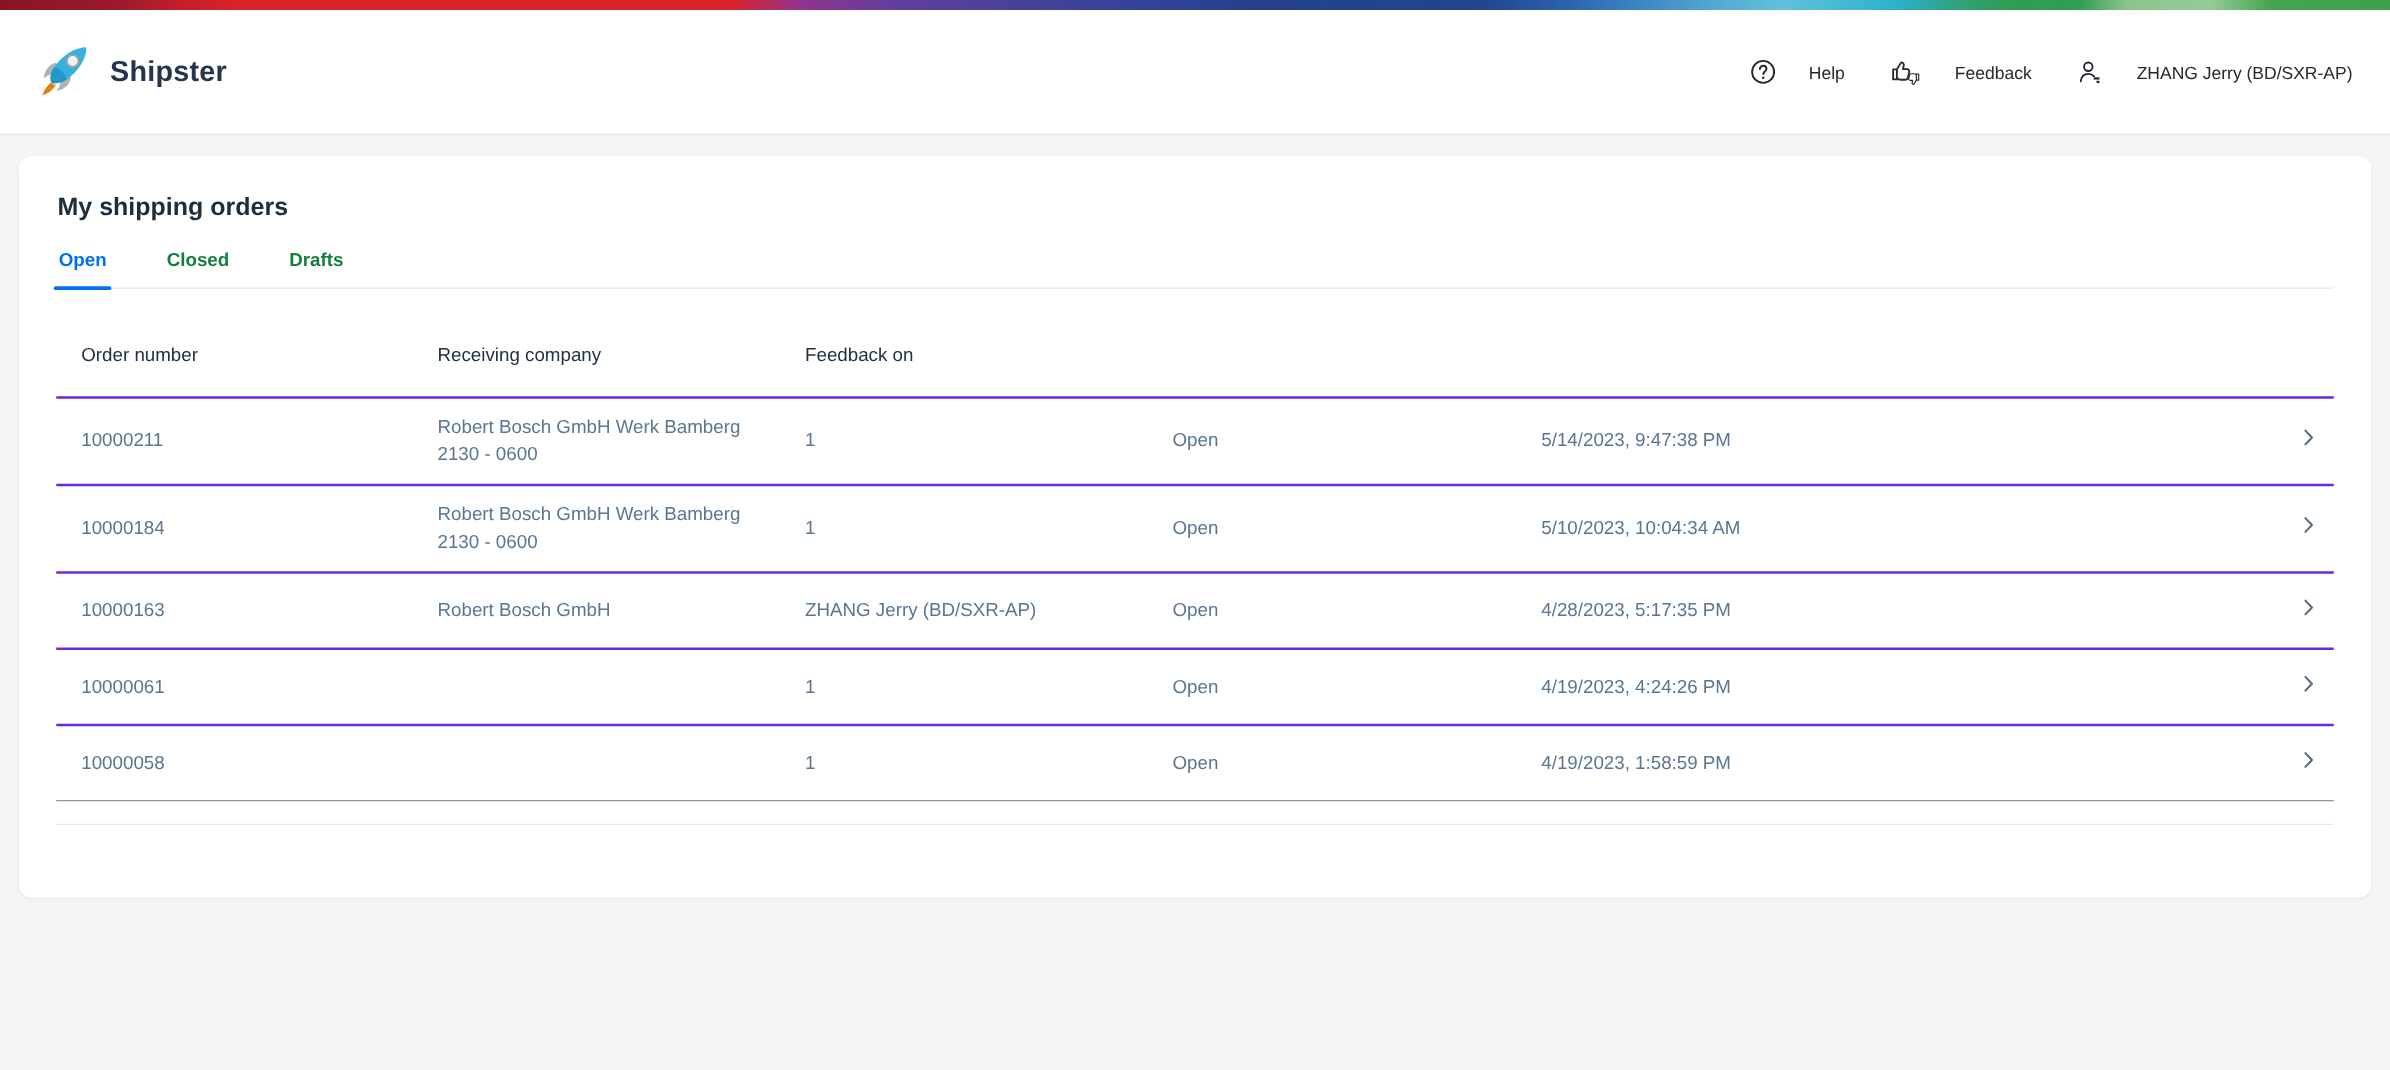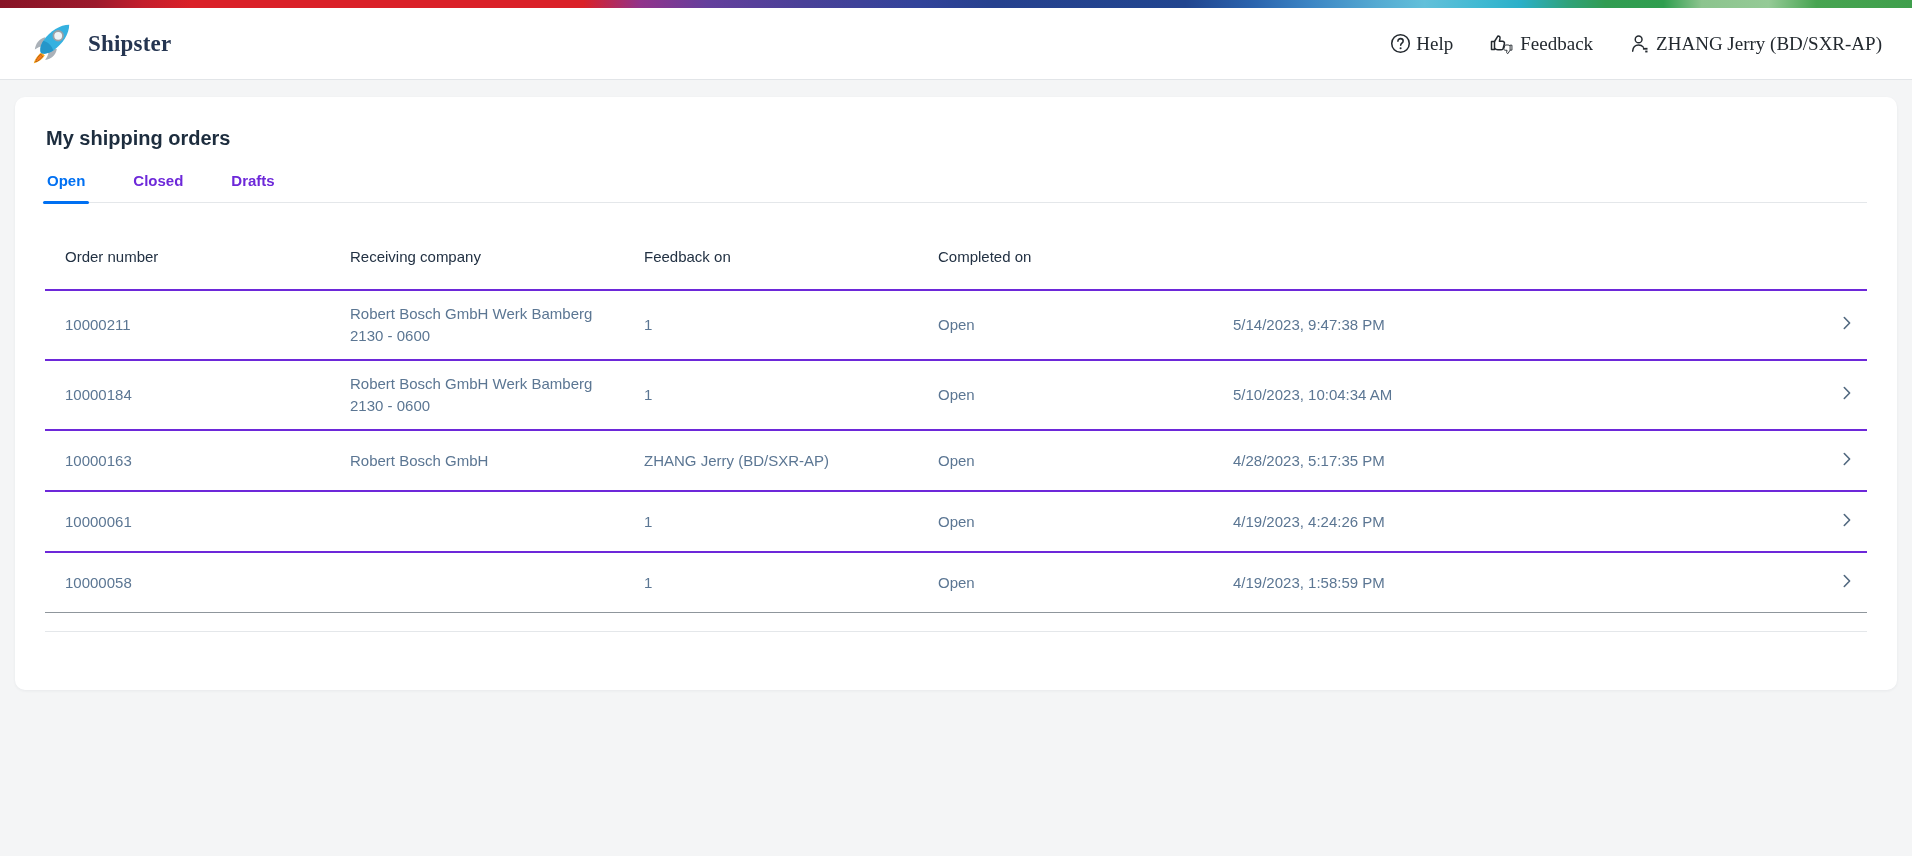--- a/index.html
+++ b/index.html
@@ -16,51 +16,51 @@
     background:linear-gradient(to right,
       #871426 0%, #9c1a2c 5%, #c31e2c 7.5%, #da2128 10%, #da2128 30.5%,
       #91338b 33.5%, #643f9c 37%, #4a4198 42%, #32439a 48%, #26418e 52%,
       #21458f 62%, #2a63ad 65.5%, #3c85c4 68.5%, #55aad2 72%, #62c0da 74.5%,
       #3fb9d2 77.5%, #2bb0c9 79.5%, #2fa27a 82%, #319c52 84%, #2f9e4f 87%,
       #8cc48e 89%, #95ca96 92.5%, #47a451 95%, #3f9f4c 100%);
   }
 
   
   .topbar {
-    height:72px; background:#ffffff;
+    height:100px; background:#ffffff;
     display:flex; align-items:center; justify-content:space-between;
-    padding:12px 30px; border-bottom:1px solid #e2e5e8;font-family:Liberation Serif, serif;
+    padding:12px 30px; border-bottom:1px solid #e2e5e8;
   }
   .brand { display:flex; align-items:center; gap:14px; }
   .brand-title { font-size:23px; font-weight:700; color:#253551; letter-spacing:.2px; }
   .topnav { display:flex; align-items:center; gap:36px; }
   .topnav-item {
-    display:flex; align-items:center; gap:5px;
-    font-size:19px; color:#23292f; cursor:pointer;
+    display:flex; align-items:center; gap:26px;
+    font-size:14px; color:#23292f; cursor:pointer;
   }
   .topnav-item svg { display:block; }
 
   
   .main { padding:17px 15px; }
   .card {
     background:#ffffff; border-radius:10px; min-height:593px;
     box-shadow:0 1px 3px rgba(34,54,73,.06);
     padding-bottom:20px;
   }
   .card-title { padding:30px 31px 0; font-size:20px; font-weight:700; color:#1d2d3e; }
 
   
   .tabs {
     margin:0 30px; padding-top:22px;
     border-bottom:1px solid #e4e7ea;
     display:flex;
   }
   .tab {
     position:relative; margin-right:44px; padding:0 2px 13px;
-    font-size:15px; font-weight:600; color:#6d28d9; cursor:pointer;
+    font-size:15px; font-weight:600; color:#15803d; cursor:pointer;
   }
   .tab.active { color:#0070f2; font-weight:700; }
   .tab.active::after {
     content:""; position:absolute; left:-2px; right:-2px; bottom:-2px;
     height:3px; border-radius:2px; background:#0070f2;
   }
 
   
   .table { margin:25px 30px 0; }
   .thead, .tr {
@@ -156,21 +156,20 @@
       <div class="tab active">Open</div>
       <div class="tab">Closed</div>
       <div class="tab">Drafts</div>
     </div>
 
     <div class="table">
       <div class="thead">
         <div class="th">Order number</div>
         <div class="th">Receiving company</div>
         <div class="th">Feedback on</div>
-        <div class="th">Completed on</div>
         <div class="th"></div>
       </div>
       <div class="table-body">
   <div class="tr">
     <div class="td">10000211</div>
     <div class="td">Robert Bosch GmbH Werk Bamberg 2130 - 0600</div>
     <div class="td">1</div>
     <div class="td">Open</div>
     <div class="td">5/14/2023, 9:47:38 PM</div>
     <div class="td"></div>

